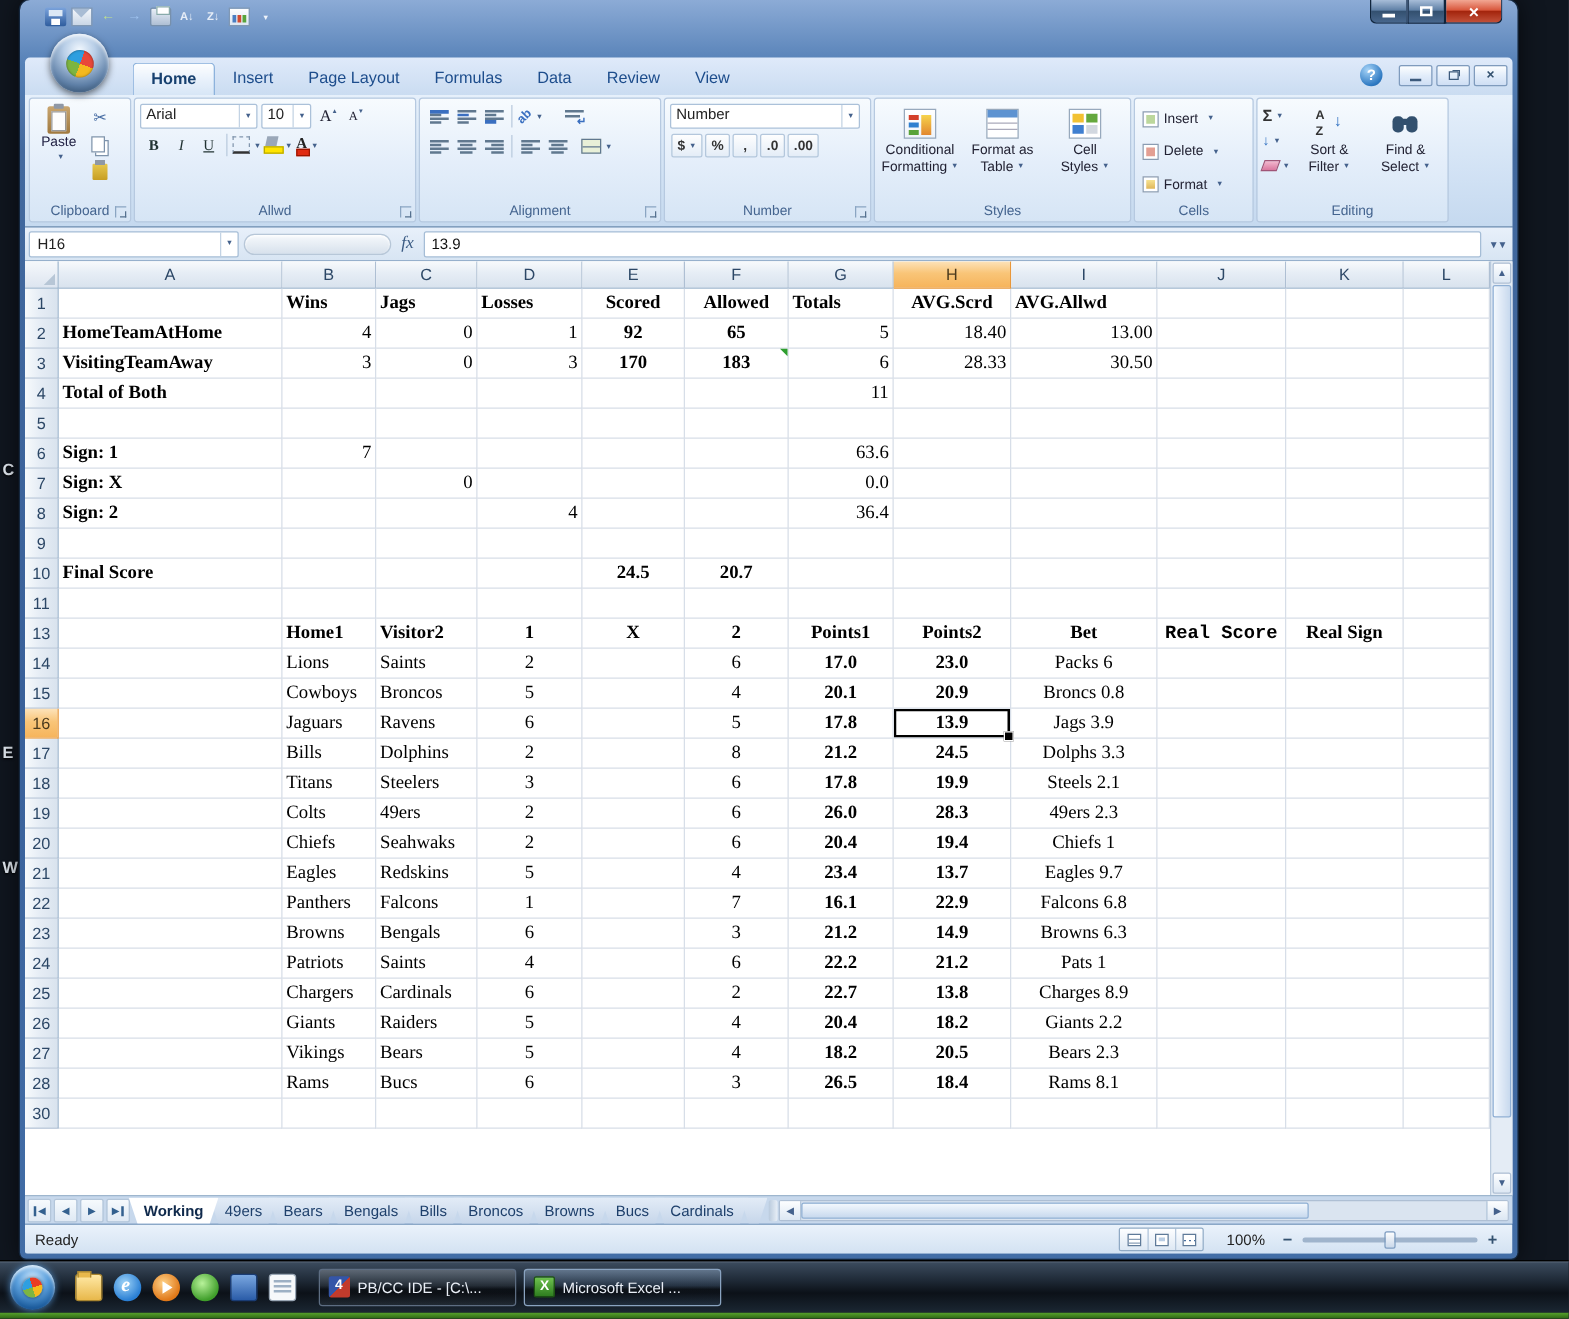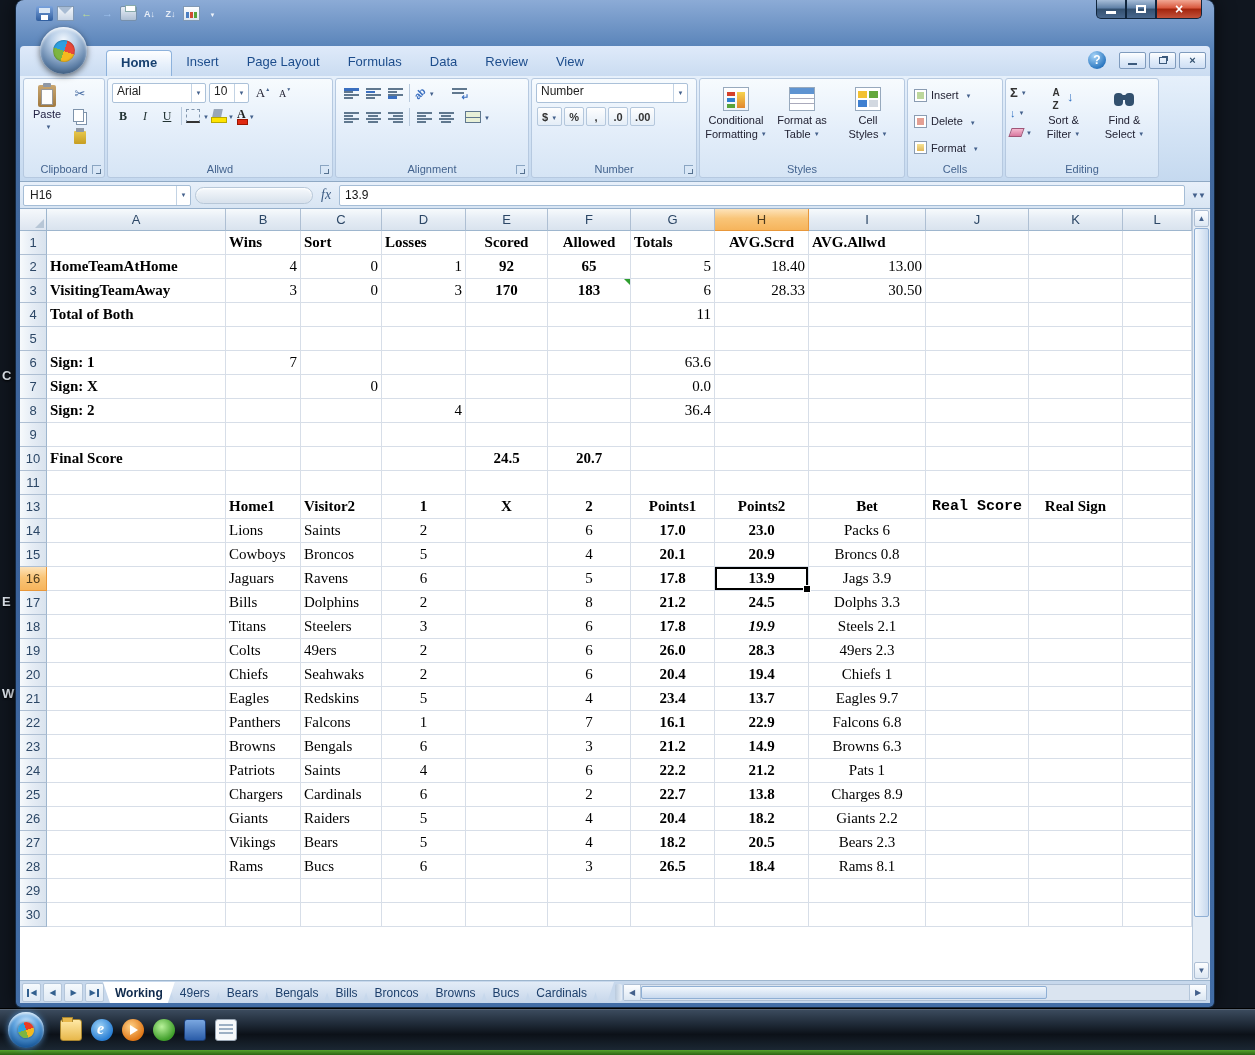--- a/index.html
+++ b/index.html
@@ -615,21 +615,21 @@
           <div class="g-colhead hl" style="width: 94px;">H</div>
           <div class="g-colhead" style="width: 117px;">I</div>
           <div class="g-colhead" style="width: 103px;">J</div>
           <div class="g-colhead" style="width: 94px;">K</div>
           <div class="g-colhead" style="width: 69px;">L</div>
         </div>
         <div class="g-row">
           <div class="g-rowhead">1</div>
           <div class="g-cell" style="width: 179px;"></div>
           <div class="g-cell b a-l" style="width: 75px;">Wins</div>
-          <div class="g-cell b a-l" style="width: 81px;">Sort</div>
+          <div class="g-cell b a-l" style="width: 81px;">Jags</div>
           <div class="g-cell b a-l" style="width: 84px;">Losses</div>
           <div class="g-cell b a-c" style="width: 82px;">Scored</div>
           <div class="g-cell b a-c" style="width: 83px;">Allowed</div>
           <div class="g-cell b a-l" style="width: 84px;">Totals</div>
           <div class="g-cell b a-c" style="width: 94px;">AVG.Scrd</div>
           <div class="g-cell b a-l" style="width: 117px;">AVG.Allwd</div>
           <div class="g-cell" style="width: 103px;"></div>
           <div class="g-cell" style="width: 94px;"></div>
           <div class="g-cell" style="width: 69px;"></div>
         </div>
@@ -860,21 +860,21 @@
         </div>
         <div class="g-row">
           <div class="g-rowhead">18</div>
           <div class="g-cell" style="width: 179px;"></div>
           <div class="g-cell a-l" style="width: 75px;">Titans</div>
           <div class="g-cell a-l" style="width: 81px;">Steelers</div>
           <div class="g-cell a-c" style="width: 84px;">3</div>
           <div class="g-cell" style="width: 82px;"></div>
           <div class="g-cell a-c" style="width: 83px;">6</div>
           <div class="g-cell b a-c" style="width: 84px;">17.8</div>
-          <div class="g-cell b a-c" style="width: 94px; font-style: italic;">19.9</div>
+          <div class="g-cell b a-c" style="width: 94px;">19.9</div>
           <div class="g-cell a-c" style="width: 117px;">Steels 2.1</div>
           <div class="g-cell" style="width: 103px;"></div>
           <div class="g-cell" style="width: 94px;"></div>
           <div class="g-cell" style="width: 69px;"></div>
         </div>
         <div class="g-row">
           <div class="g-rowhead">19</div>
           <div class="g-cell" style="width: 179px;"></div>
           <div class="g-cell a-l" style="width: 75px;">Colts</div>
           <div class="g-cell a-l" style="width: 81px;">49ers</div>
@@ -1012,35 +1012,20 @@
           <div class="g-rowhead">28</div>
           <div class="g-cell" style="width: 179px;"></div>
           <div class="g-cell a-l" style="width: 75px;">Rams</div>
           <div class="g-cell a-l" style="width: 81px;">Bucs</div>
           <div class="g-cell a-c" style="width: 84px;">6</div>
           <div class="g-cell" style="width: 82px;"></div>
           <div class="g-cell a-c" style="width: 83px;">3</div>
           <div class="g-cell b a-c" style="width: 84px;">26.5</div>
           <div class="g-cell b a-c" style="width: 94px;">18.4</div>
           <div class="g-cell a-c" style="width: 117px;">Rams 8.1</div>
-          <div class="g-cell" style="width: 103px;"></div>
-          <div class="g-cell" style="width: 94px;"></div>
-          <div class="g-cell" style="width: 69px;"></div>
-        </div>
-        <div class="g-row">
-          <div class="g-rowhead">29</div>
-          <div class="g-cell" style="width: 179px;"></div>
-          <div class="g-cell" style="width: 75px;"></div>
-          <div class="g-cell" style="width: 81px;"></div>
-          <div class="g-cell" style="width: 84px;"></div>
-          <div class="g-cell" style="width: 82px;"></div>
-          <div class="g-cell" style="width: 83px;"></div>
-          <div class="g-cell" style="width: 84px;"></div>
-          <div class="g-cell" style="width: 94px;"></div>
-          <div class="g-cell" style="width: 117px;"></div>
           <div class="g-cell" style="width: 103px;"></div>
           <div class="g-cell" style="width: 94px;"></div>
           <div class="g-cell" style="width: 69px;"></div>
         </div>
         <div class="g-row">
           <div class="g-rowhead">30</div>
           <div class="g-cell" style="width: 179px;"></div>
           <div class="g-cell" style="width: 75px;"></div>
           <div class="g-cell" style="width: 81px;"></div>
           <div class="g-cell" style="width: 84px;"></div>
@@ -1083,33 +1068,64 @@
     <div class="tsplit"></div>
     <div class="hscroll">
       <div class="harrow">◀</div>
       <div class="htrack">
           <div class="hthumb"></div>
         </div>
       <div class="harrow last">▶</div>
     </div>
   </div>
 
+  <div class="statusbar">
+    <span>Ready</span>
+    <span class="sb-spacer"></span>
+    <div class="viewbtns">
+      <div class="viewbtn">
+          <span class="vico normal"></span>
+        </div>
+      <div class="viewbtn">
+          <span class="vico layout"></span>
+        </div>
+      <div class="viewbtn">
+          <span class="vico break"></span>
+        </div>
+    </div>
+    <span class="zoomlabel">100%</span>
+    <span class="zbtn">−</span>
+    <div class="ztrack">
+        <span class="zknob"></span>
+      </div>
+    <span class="zbtn">+</span>
+  </div>
 
 </div>
 
 <div class="taskbar">
   <div class="startorb">
       <span class="orb-flag"></span>
     </div>
   <div class="ql">
       <span class="qlico ql-folder"></span>
       <span class="qlico ql-internet-explorer"></span>
       <span class="qlico ql-media-player"></span>
       <span class="qlico ql-messenger"></span>
       <span class="qlico ql-app-blue"></span>
       <span class="qlico ql-notepad"></span>
     </div>
+  <div class="taskbtns">
+      <div class="tbtn">
+        <span class="tbico tb-pbcc"></span>
+        <span class="tblab">PB/CC IDE  - [C:\...</span>
+      </div>
+      <div class="tbtn active">
+        <span class="tbico tb-excel"></span>
+        <span class="tblab">Microsoft Excel ...</span>
+      </div>
+    </div>
 </div>
 <div class="grass"></div>
 
 <span class="frag" style="top: 368px;">C</span>
 <span class="frag" style="top: 594px;">E</span>
 <span class="frag" style="top: 686px;">W</span>
 
 </body></html>

